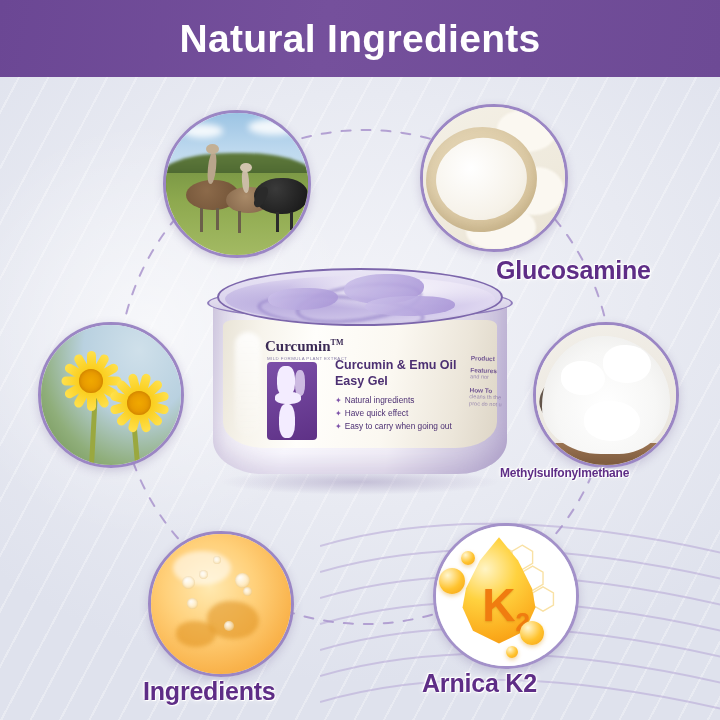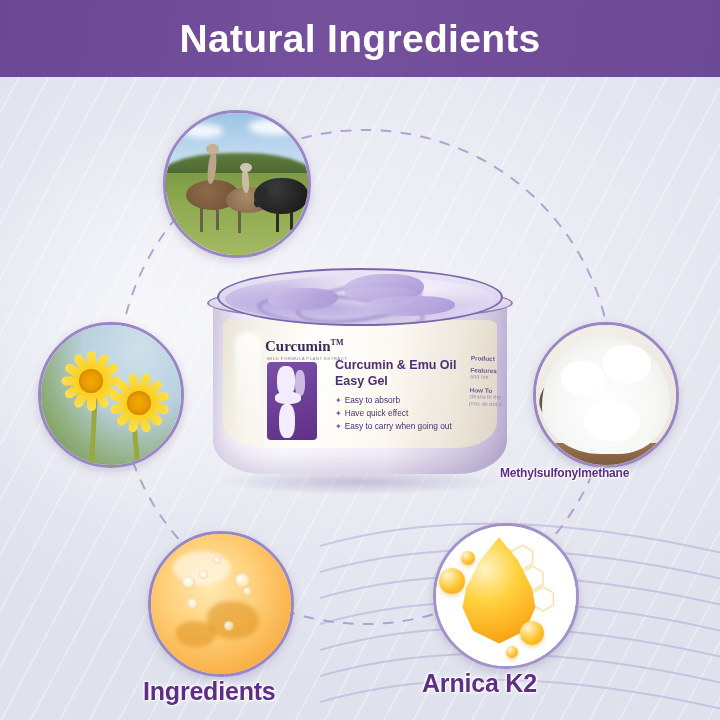--- a/index.html
+++ b/index.html
@@ -218,20 +218,33 @@
         <div class="bird" style="left:62%;top:40%;width:56px;height:46px;">
           <div class="body" style="left:0;top:8px;width:54px;height:36px;background:radial-gradient(circle at 40% 30%,#3a3a3a,#131313);"></div>
           <div class="neck" style="left:2px;top:16px;width:10px;height:22px;background:#2a2a2a;transform:rotate(28deg);"></div>
           <div class="leg" style="left:22px;top:42px;height:20px;background:#2b2b2b;"></div>
           <div class="leg" style="left:36px;top:42px;height:18px;background:#2b2b2b;"></div>
         </div>
       </div>
     </div>
   </div>
 
+  <div class="node" style="left:420px;top:104px;">
+    <div class="circ" style="width:142px;height:142px;">
+      <div class="scene">
+        <div class="bowl-bg"></div>
+        <div class="pow-blob" style="left:52%;top:2%;width:60px;height:42px;"></div>
+        <div class="pow-blob" style="left:60%;top:42%;width:56px;height:48px;"></div>
+        <div class="pow-blob" style="left:30%;top:70%;width:70px;height:44px;"></div>
+        <div class="bowl-rim"></div>
+        <div class="bowl-inner"></div>
+      </div>
+    </div>
+    <div class="label" style="left:76px;top:152px;">Glucosamine</div>
+  </div>
 
   <div class="node" style="left:38px;top:322px;">
     <div class="circ" style="width:140px;height:140px;">
       <div class="scene">
         <div class="arn-bg"></div>
         <div class="arn-stem" style="left:36%;top:48%;height:72px;transform:rotate(3deg);"></div>
         <div class="arn-stem" style="left:66%;top:62%;height:58px;transform:rotate(-5deg);"></div>
         <div class="flower" style="left:36%;top:40%;">
           <div class="petal" style="transform:rotate(0deg);"></div>
           <div class="petal" style="transform:rotate(30deg);"></div>
@@ -310,20 +323,23 @@
               <polygon points="20,6 32,13 32,27 20,34 8,27 8,13"></polygon>
               <polygon points="44,6 56,13 56,27 44,34 32,27 32,13"></polygon>
               <polygon points="32,30 44,37 44,51 32,58 20,51 20,37"></polygon>
               <polygon points="56,30 68,37 68,51 56,58 44,51 44,37"></polygon>
               <polygon points="44,54 56,61 56,75 44,82 32,75 32,61"></polygon>
               <polygon points="68,54 80,61 80,75 68,82 56,75 56,61"></polygon>
             </g>
           </svg>
         </div>
         <div class="drop"></div>
+        <div class="k2-text">
+          <span>K</span><sub>2</sub>
+        </div>
         <div class="bub" style="left:2%;top:30%;width:26px;height:26px;"></div>
         <div class="bub" style="left:18%;top:18%;width:14px;height:14px;"></div>
         <div class="bub" style="left:60%;top:68%;width:24px;height:24px;"></div>
         <div class="bub" style="left:50%;top:86%;width:12px;height:12px;"></div>
       </div>
     </div>
     <div class="label" style="left:-11px;top:146px;">Arnica K2</div>
   </div>
 
   <div class="jar">
@@ -339,21 +355,21 @@
         <div class="bone" style="left:10px;top:4px;width:18px;height:30px;"></div>
         <div class="bone" style="left:8px;top:30px;width:26px;height:12px;"></div>
         <div class="bone" style="left:12px;top:42px;width:16px;height:34px;"></div>
         <div class="bone" style="left:28px;top:8px;width:10px;height:26px;opacity:.7;"></div>
       </div>
       <div class="prod-title">
         <div>Curcumin &amp; Emu Oil</div>
         <div>Easy Gel</div>
       </div>
       <div class="bullets">
-        <div><span class="bt">✦</span><span>Easy to absorb</span></div>
+        <div><span class="bt">✦</span><span>Natural ingredients</span></div>
         <div><span class="bt">✦</span><span>Have quick effect</span></div>
         <div><span class="bt">✦</span><span>Easy to carry when going out</span></div>
       </div>
       <div class="side-col">
         <b>Product</b>
         <b>Features</b>
         <span>and nor</span>
         <b>How To</b>
         <span>cleans th
 the proc

